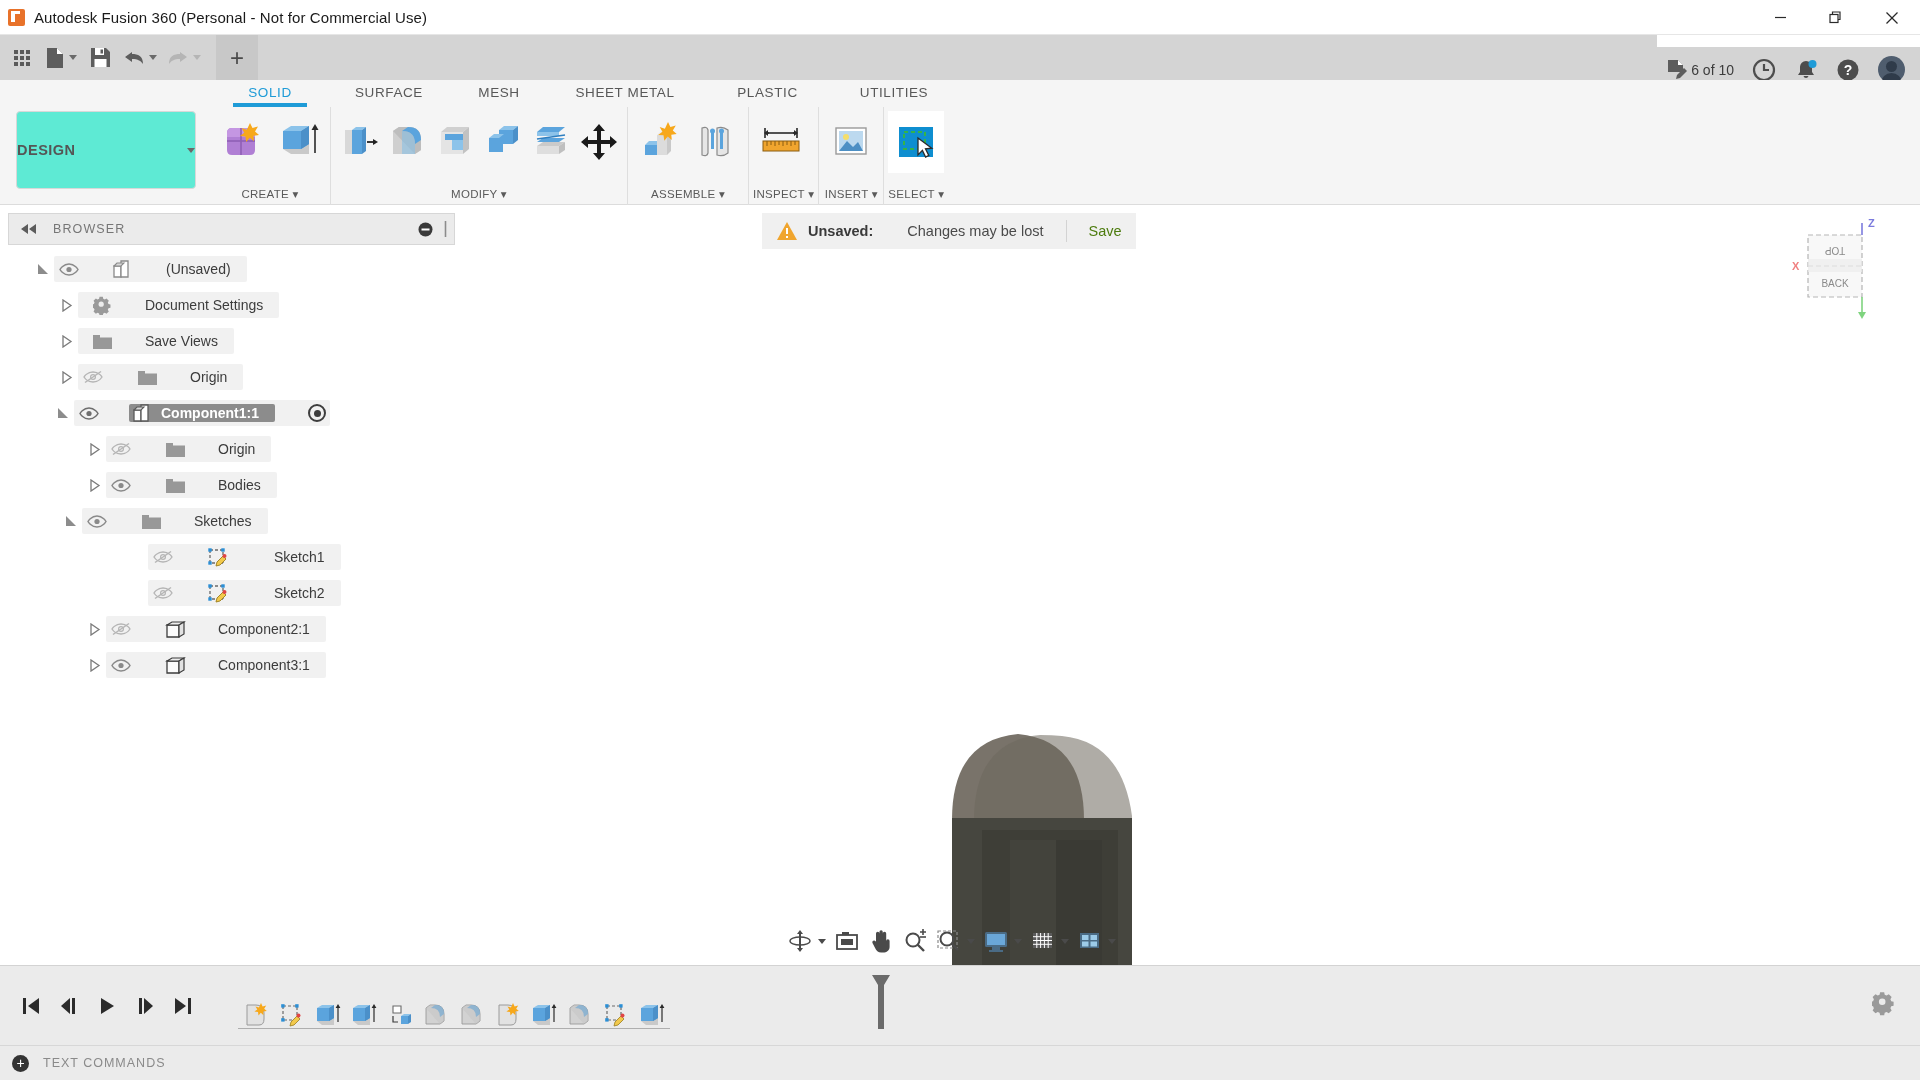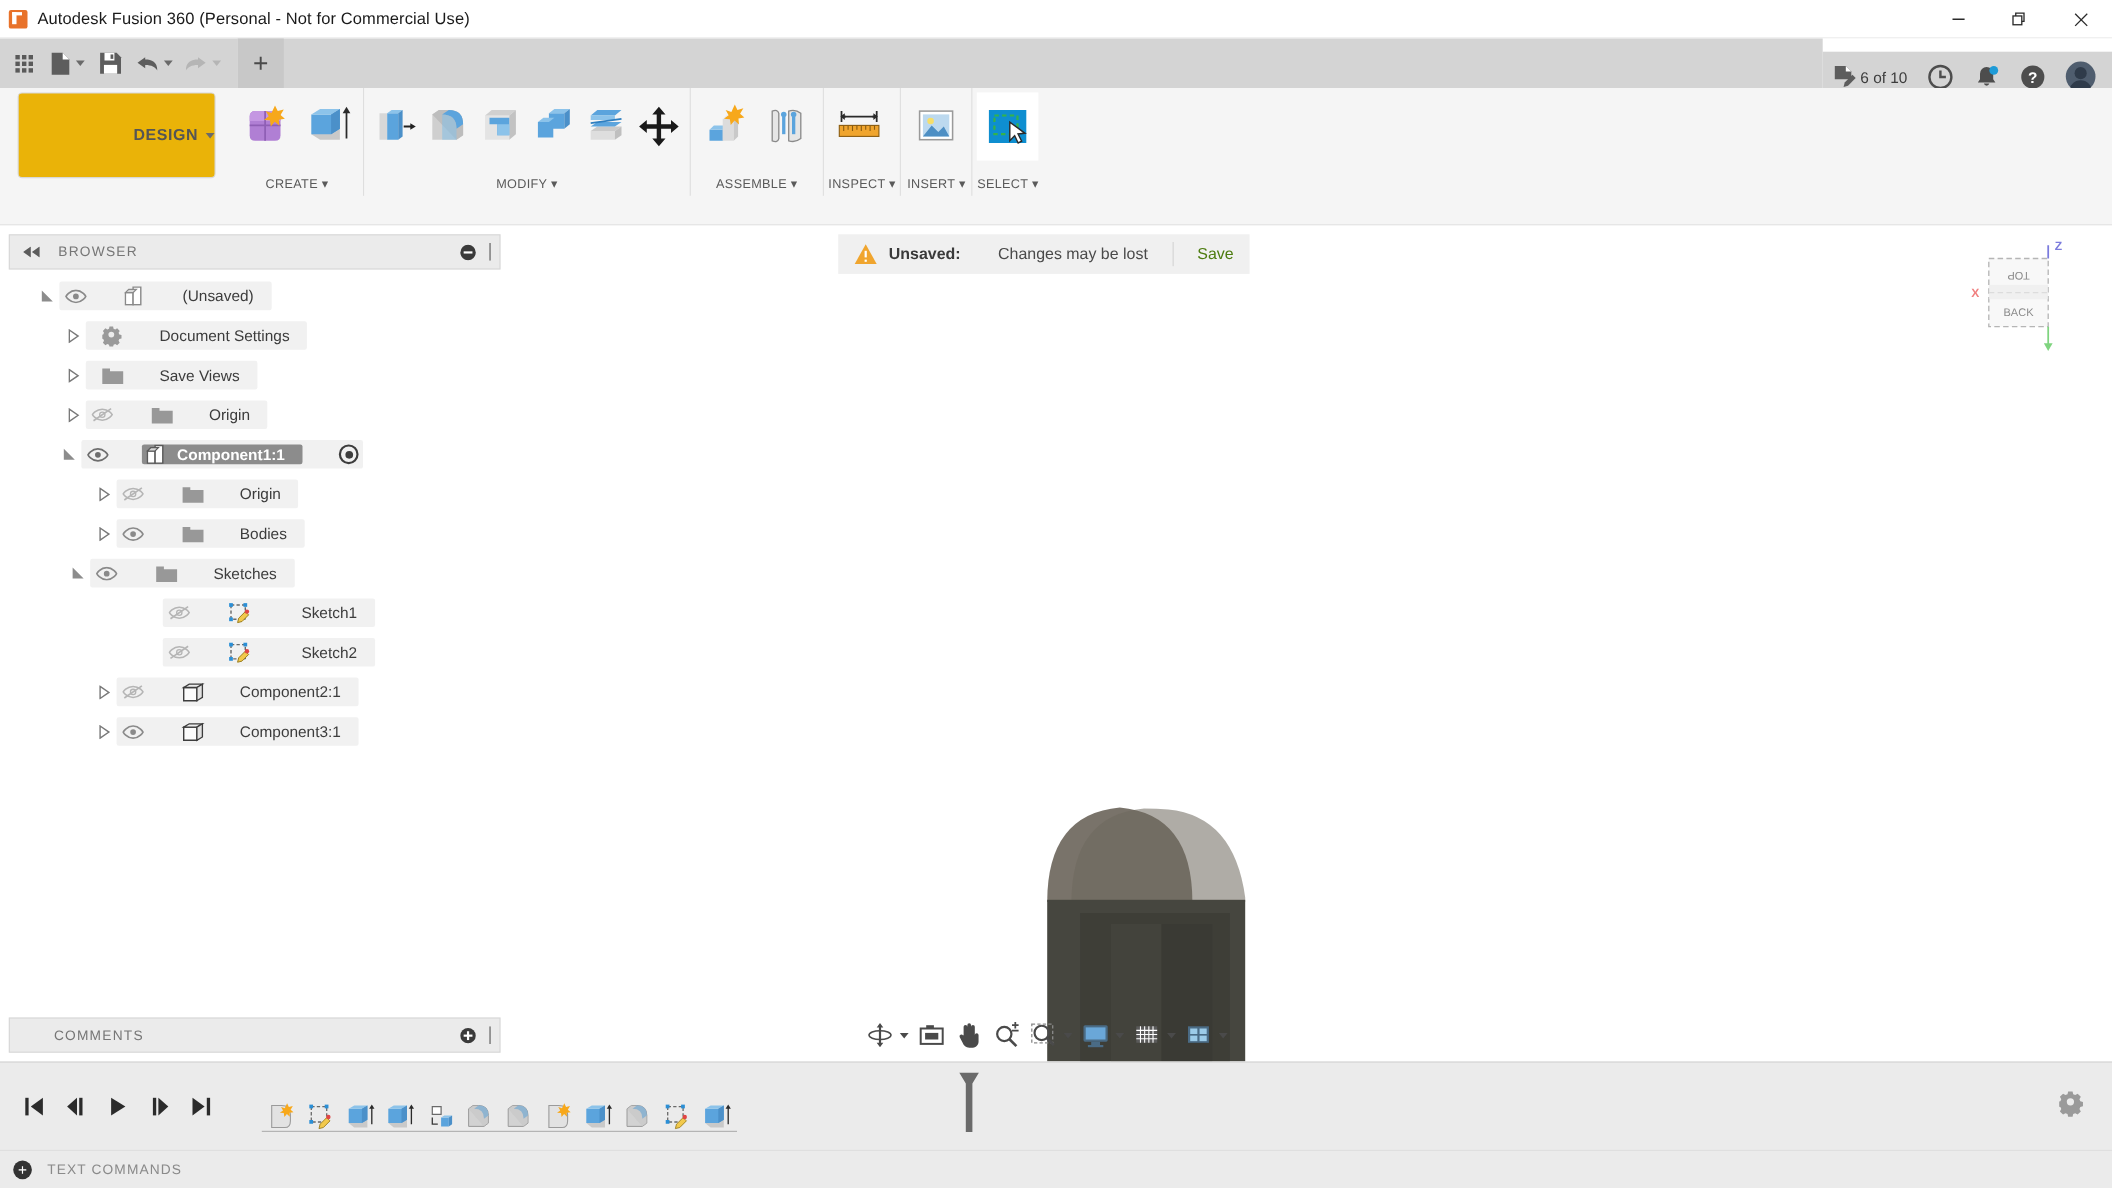--- a/index.html
+++ b/index.html
@@ -90,21 +90,21 @@
     padding:5px 0 0 0; text-align:center; position:relative;
   }
   .rtab.active{ color:#1e9bd7; }
   .rtab.active::after{
     content:"";position:absolute;left:50%;transform:translateX(-50%);bottom:-7px;
     width:74px;height:4px;background:#1e9bd7;
   }
   #ribbon-body{ display:flex; align-items:stretch; height:98px; }
   #design-box{
     width:180px;height:78px;margin:4px 14px 13px 16px;border:1px solid #d8d8d8;border-radius:4px;
-    background:#eab308;display:flex;align-items:center;justify-content:flex-end;cursor:default;flex:none;
+    background:#5eead4;display:flex;align-items:center;justify-content:space-between;cursor:default;flex:none;
   }
   #design-label{font-size:14.5px;font-weight:bold;color:#555;letter-spacing:.5px;}
   .panel{
     display:flex;flex-direction:column;justify-content:space-between;
     border-left:1px solid #dedede; padding:0 4px;
   }
   .panel:first-of-type{border-left:none;}
   .panel-icons{ display:flex; align-items:flex-end; height:66px; padding-top:4px;}
   .panel-label{
     text-align:center;font-size:11.5px;color:#5a5a5a;letter-spacing:.3px;
@@ -318,20 +318,40 @@
         <text x="12" y="17" text-anchor="middle" font-size="14" font-family="Liberation Sans, sans-serif" font-weight="bold" fill="#fff">?</text>
       </svg>
     </div>
     <div class="rbtn">
       <div class="avatar"></div>
     </div>
   </div>
 </div>
 
 <div id="ribbon">
+  <div id="ribbon-tabs">
+    <div class="rtab active" style="width:110px">
+      <span>SOLID</span>
+    </div>
+    <div class="rtab" style="width:128px">
+      <span>SURFACE</span>
+    </div>
+    <div class="rtab" style="width:92px">
+      <span>MESH</span>
+    </div>
+    <div class="rtab" style="width:160px">
+      <span>SHEET METAL</span>
+    </div>
+    <div class="rtab" style="width:125px">
+      <span>PLASTIC</span>
+    </div>
+    <div class="rtab" style="width:128px">
+      <span>UTILITIES</span>
+    </div>
+  </div>
 
   <div id="ribbon-body">
     <div id="design-box">
       <span id="design-label">DESIGN</span>
       <div class="caret" style="margin-left:7px"></div>
     </div>
 
     <div class="panel" style="border-left:none">
       <div class="panel-icons">
         <div class="tool wide">
@@ -916,35 +936,20 @@
                 <path d="M2 5 l5 -3 h12 l-5 3 Z" fill="#ededed" stroke="#3d3d3d" stroke-width="1.2"></path>
                 <path d="M14 5 l5 -3 v12 l-5 3 Z" fill="#e2e2e2" stroke="#3d3d3d" stroke-width="1.2"></path>
               </svg>
           </span>
           <span class="nlabel">Component3:1</span>
         </div>
       </div>
     </div>
   </div>
 
-  <div id="comments">
-    <span class="title">COMMENTS</span>
-    <span class="hdr-ic" style="margin-right:10px">
-      <svg width="15" height="15" viewBox="0 0 15 15">
-        <circle cx="7.5" cy="7.5" r="7" fill="#3a3a3a"></circle>
-        <rect x="3.5" y="6.5" width="8" height="2" fill="#fff"></rect>
-        <rect x="6.5" y="3.5" width="2" height="8" fill="#fff"></rect>
-      </svg>
-    </span>
-    <span class="hdr-ic">
-      <svg width="5" height="16" viewBox="0 0 5 16">
-          <line x1="2.5" y1="0" x2="2.5" y2="16" stroke="#8c8c8c" stroke-width="1.6"></line>
-        </svg>
-    </span>
-  </div>
 </div>
 
 <div id="timeline">
   <div id="tl-playback">
     <div class="pb">
       <svg width="22" height="20" viewBox="0 0 22 20">
           <rect x="3" y="2" width="3" height="16" fill="#2b2b2b"></rect>
           <path d="M19 2 L8 10 L19 18 Z" fill="#2b2b2b"></path>
         </svg>
     </div>

